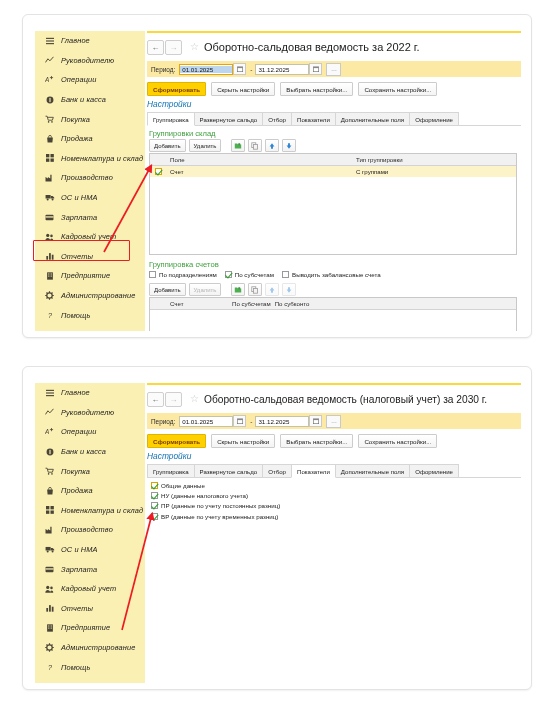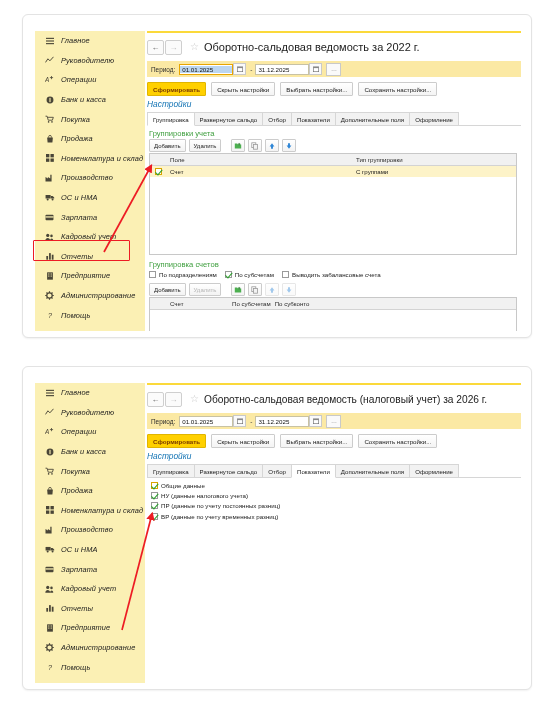--- a/index.html
+++ b/index.html
@@ -280,21 +280,21 @@
 
         <div class="tabs" id="tabs1">
             <div class="tab active">Группировка</div>
             <div class="tab">Развернутое сальдо</div>
             <div class="tab">Отбор</div>
             <div class="tab">Показатели</div>
             <div class="tab">Дополнительные поля</div>
             <div class="tab">Оформление</div>
           </div>
 
-        <div class="grp-h" style="top:98px">Группировки учета</div>
+        <div class="grp-h" style="top:98px">Группировки склад</div>
 
         <div class="minibtns" style="top:108px">
           <div class="mbtn">Добавить</div>
           <div class="mbtn">Удалить</div>
           <div class="gap"></div>
           <div class="ibtn">
             <svg width="8" height="8" viewBox="0 0 10 10">
                 <path d="M1 2h3l1 1h4v5H1z" fill="#4caf50"></path>
                 <path d="M6.5 1.2v3M5 2.7h3" stroke="#2e7d32" stroke-width="1"></path>
               </svg>
@@ -543,21 +543,21 @@
           </div>
         </div>
 
       <div class="content">
         <div class="topline"></div>
 
         <div class="titlebar">
           <div class="navbtn">←</div>
           <div class="navbtn off">→</div>
           <div class="star">☆</div>
-          <div class="rtitle">Оборотно-сальдовая ведомость (налоговый учет) за 2026 г.</div>
+          <div class="rtitle">Оборотно-сальдовая ведомость (налоговый учет) за 2030 г.</div>
         </div>
 
         <div class="periodbar">
           <span class="plabel">Период:</span>
           <div class="dfield">
             <span class="dv">01.01.2025</span>
           </div>
           <div class="dbtn">
             <svg width="6" height="6" viewBox="0 0 10 10">
                 <rect x="0.5" y="1.5" width="9" height="8" fill="#fff" stroke="#666"></rect>

